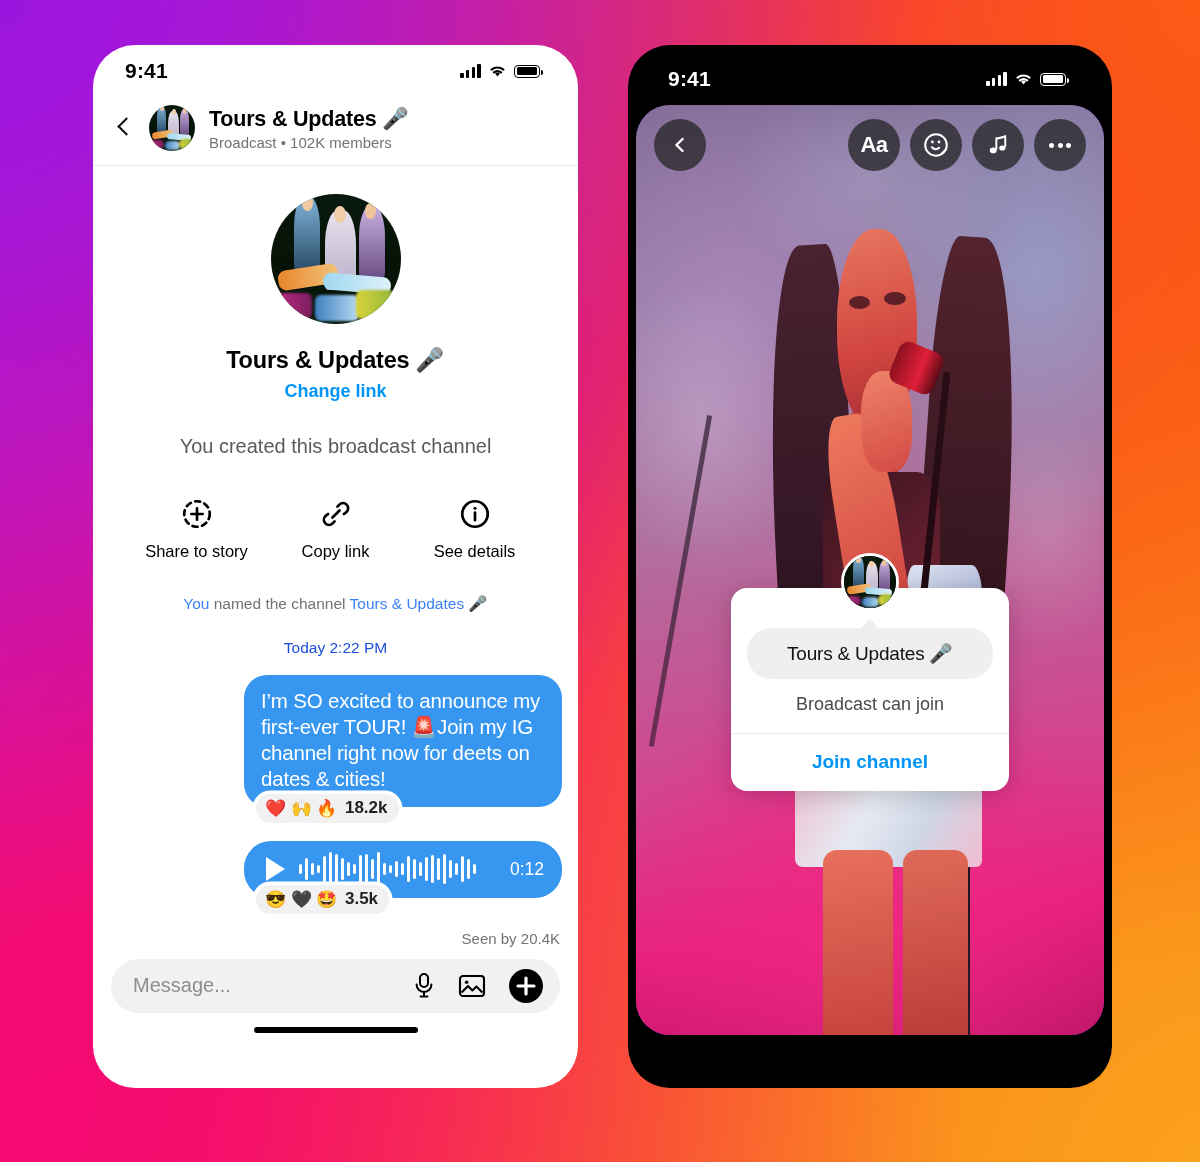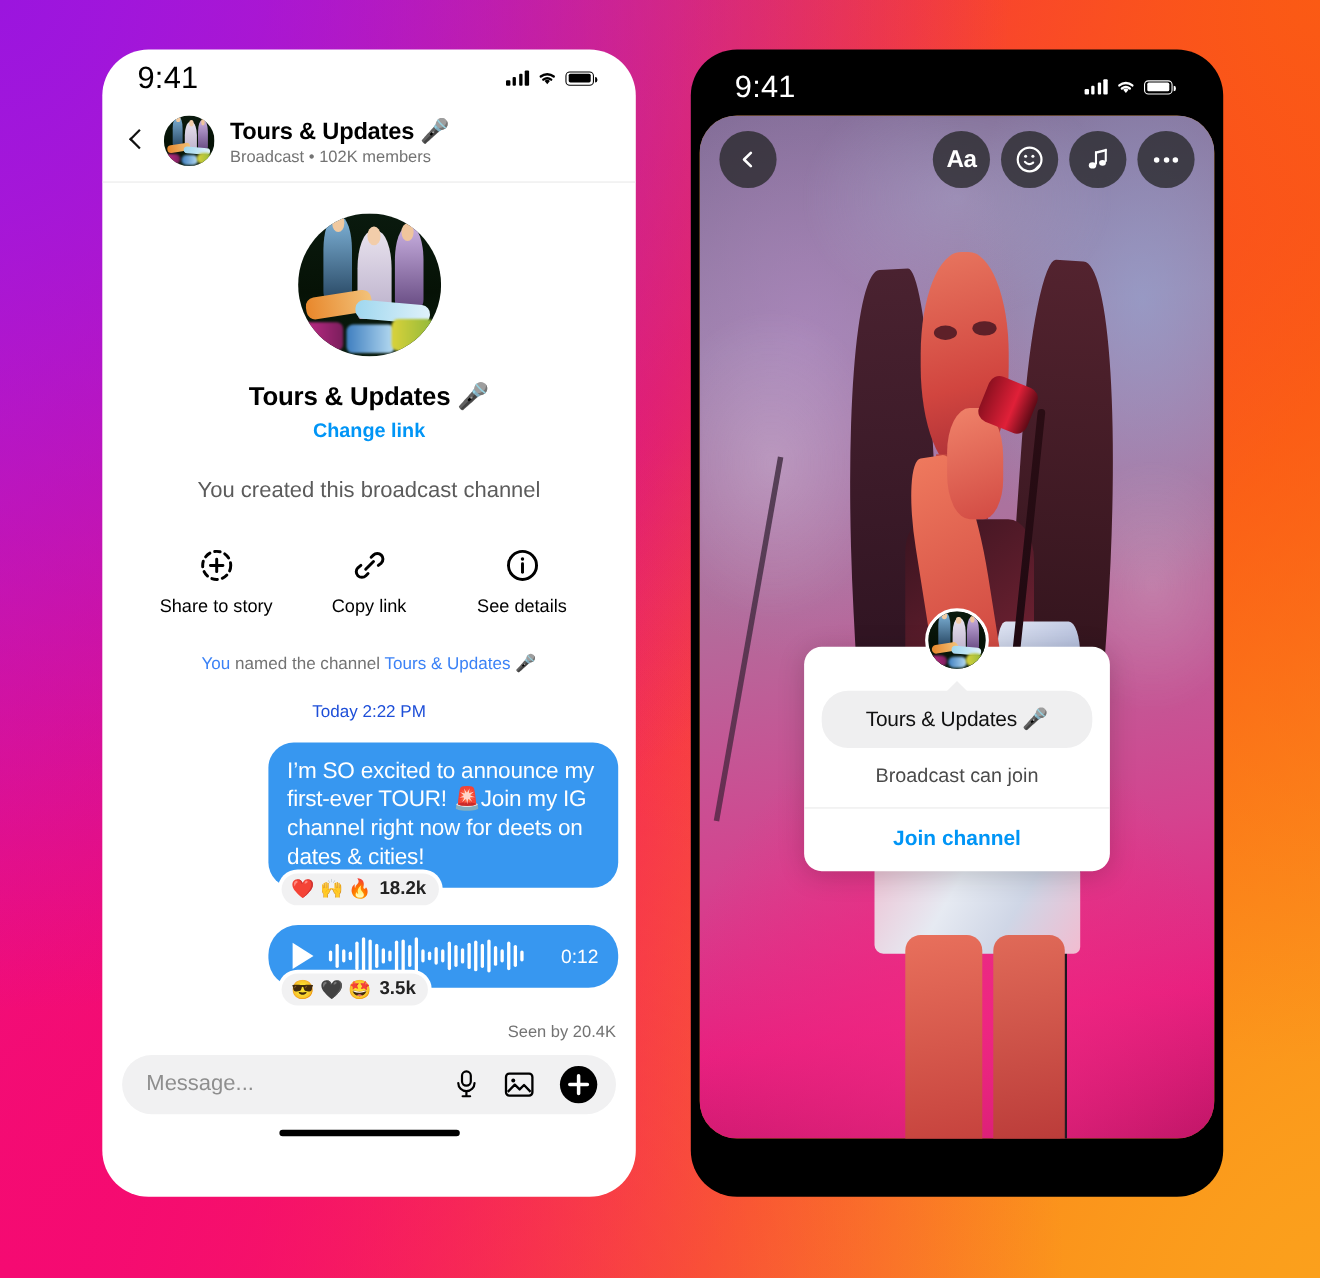--- a/index.html
+++ b/index.html
@@ -19,21 +19,21 @@
   .phone { position:absolute; }
   #phone-left  { left:93px;  top:45px;  width:485px;  height:1043px;
                  background:#fff; border-radius:42px; overflow:hidden; }
   #phone-right { left:628px; top:45px;  width:484px;  height:1043px;
                  background:#000; border-radius:42px; overflow:hidden;
                  padding:8px; }
 
   
   .statusbar { height:52px; display:flex; align-items:center;
                justify-content:space-between; padding:0 38px 0 32px; }
-  .clock { font-size:28px; font-weight:400; letter-spacing:.2px; }
+  .clock { font-size:21px; font-weight:700; letter-spacing:.2px; }
   .stat-icons { display:flex; align-items:center; gap:7px; }
   .bars { display:flex; align-items:flex-end; gap:2.2px; height:14px; }
   .bars i { width:3.6px; background:currentColor; border-radius:1px; display:block; }
   .bars i:nth-child(1){height:5px}.bars i:nth-child(2){height:8px}
   .bars i:nth-child(3){height:11px}.bars i:nth-child(4){height:14px}
   .batt { width:26px; height:13px; border:1.8px solid currentColor;
           border-radius:4px; position:relative; padding:1.6px; }
   .batt span { display:block; width:100%; height:100%; background:currentColor;
                border-radius:1.5px; }
   .batt:after { content:""; position:absolute; right:-3.6px; top:4px;
@@ -127,21 +127,21 @@
   
   .composer { margin:12px 18px 0 18px; height:54px; background:#f1f1f2;
               border-radius:27px; display:flex; align-items:center;
               padding:0 16px 0 22px; gap:22px; }
   .comp-ph { flex:1; font-size:20px; color:#8e8e8e; }
   .homebar { width:164px; height:6px; background:#000; border-radius:3px;
              margin:14px auto 0 auto; }
 
   
   .story { position:relative; width:100%; height:930px; border-radius:34px;
-           overflow:hidden; background:#a16207;padding-left:37px; }
+           overflow:hidden; background:#6d28d9;padding-left:37px; }
   .stage { position:absolute; inset:0;
     background:
       radial-gradient(ellipse 60% 45% at 20% 22%, rgba(180,140,200,.55), rgba(0,0,0,0) 70%),
       radial-gradient(ellipse 50% 40% at 86% 18%, rgba(150,170,215,.6), rgba(0,0,0,0) 72%),
       radial-gradient(ellipse 70% 40% at 50% 88%, rgba(240,40,130,.85), rgba(0,0,0,0) 75%),
       linear-gradient(172deg,#7d6a92 0%,#9a7fa6 22%,#b06f9c 44%,#d4438f 70%,#e8207f 86%,#c11668 100%);
   }
   .smoke { position:absolute; inset:0;
     background:
       radial-gradient(ellipse 34% 22% at 14% 34%, rgba(255,255,255,.20), rgba(255,255,255,0) 70%),

